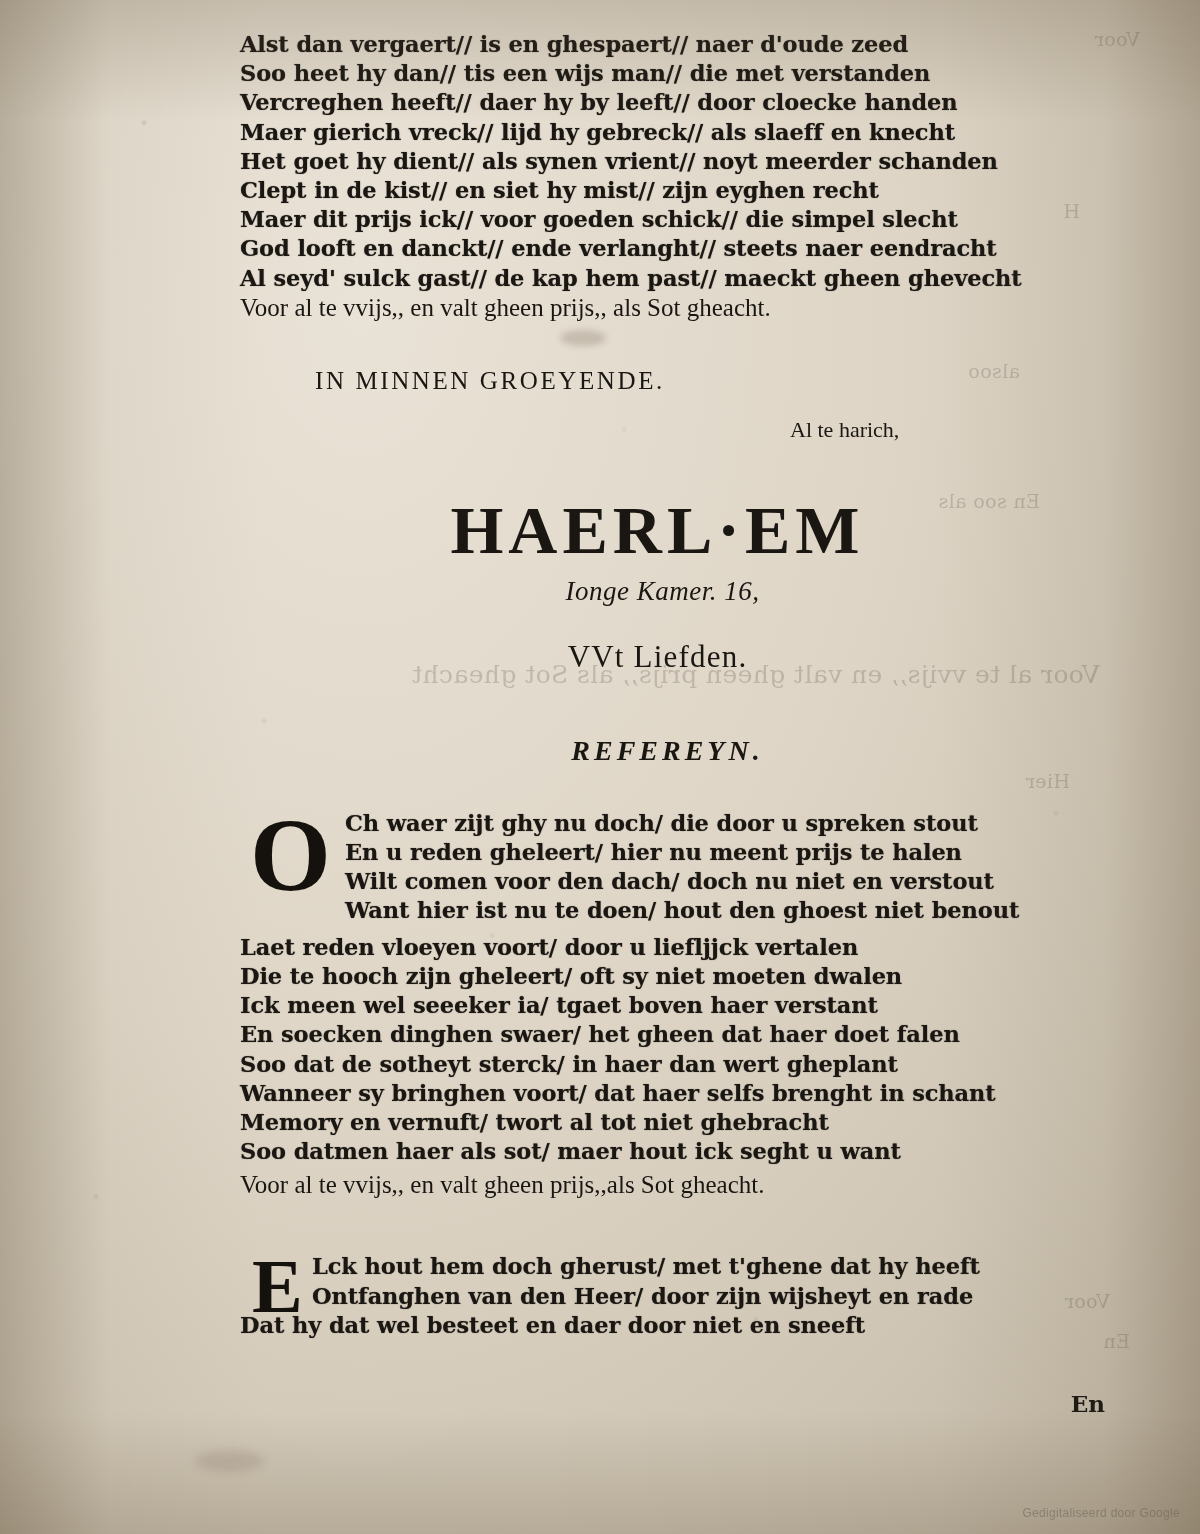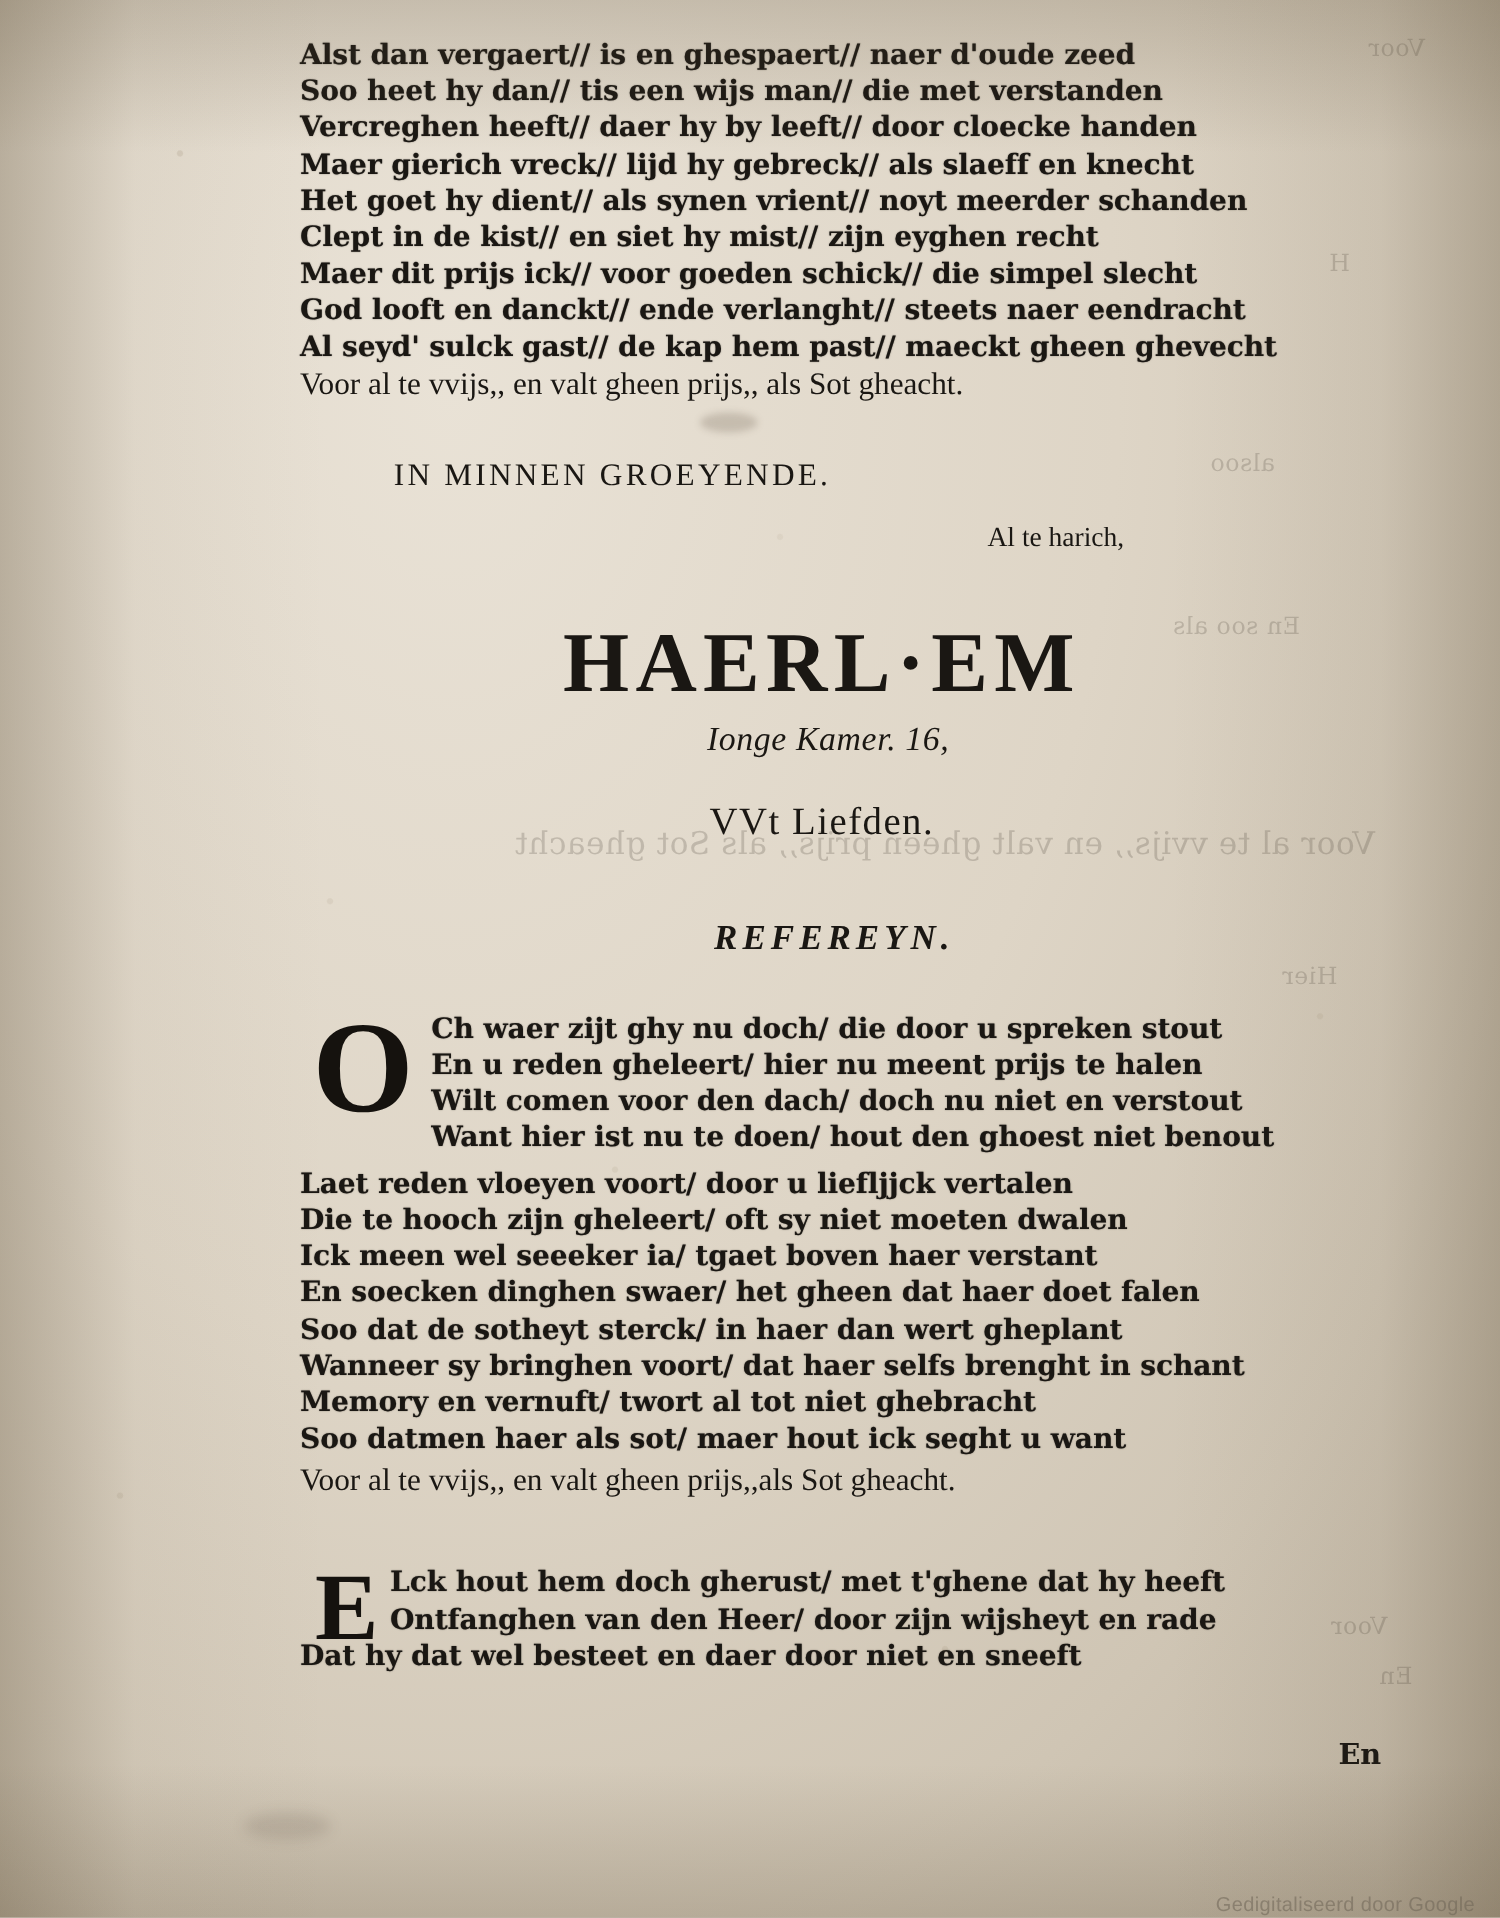--- a/index.html
+++ b/index.html
@@ -175,23 +175,23 @@
     position: absolute;
     right: 95px;
     top: 1390px;
     font-family: "DejaVu Serif", serif;
     font-weight: 700;
     font-size: 23px;
   }
   .watermark {
     position: absolute;
     right: 20px;
-    bottom: 0;
+    bottom: 14px;
     font-family: "Liberation Sans", sans-serif;
-    font-size: 16px;
+    font-size: 12px;
     color: rgba(110,100,85,0.55);
     letter-spacing: .3px;
   }
   .smudge {
     position: absolute;
     border-radius: 50%;
     pointer-events: none;
   }
 </style>
 </head>

